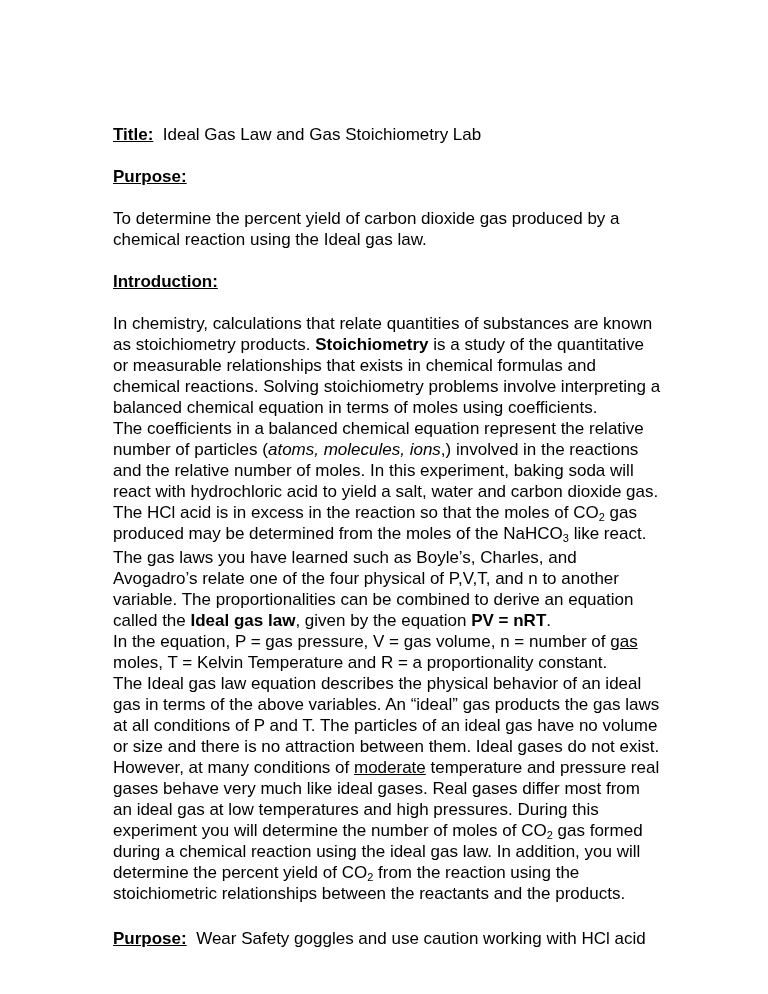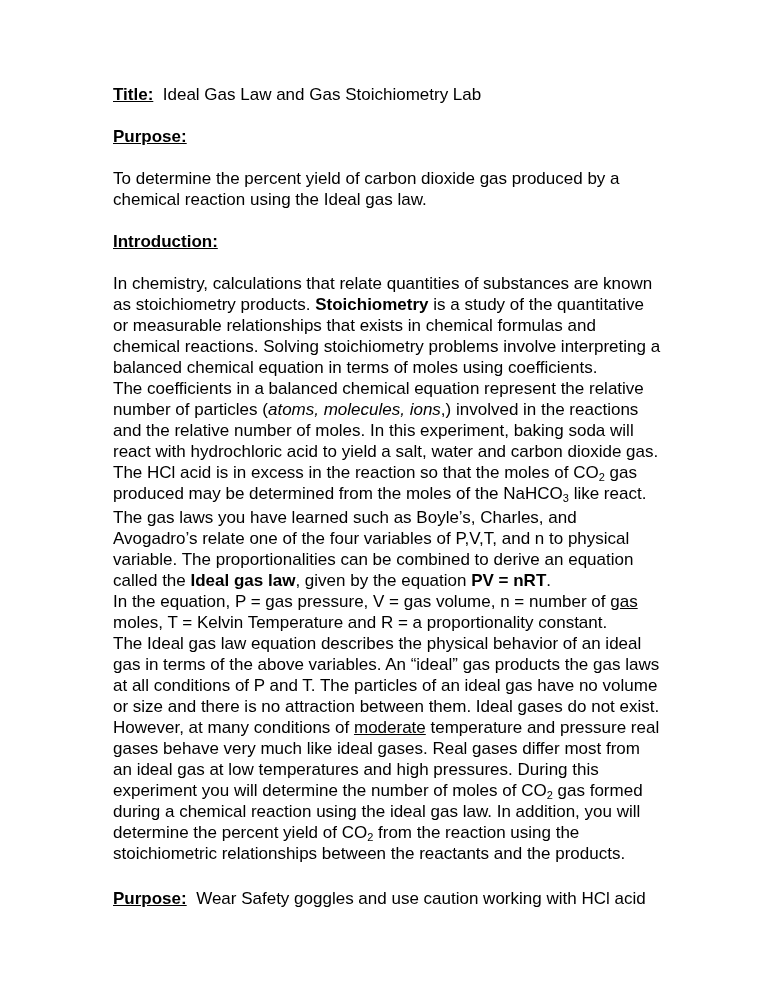--- a/index.html
+++ b/index.html
@@ -21,20 +21,21 @@
       top: 0;
       width: 600px;
     }
     .line {
       position: absolute;
       left: 0;
       white-space: nowrap;
       font-size: 17px;
       line-height: 21px;
       height: 21px;
+      margin-top: 40px;
     }
     .heading {
       font-weight: bold;
       text-decoration: underline;
     }
     b { font-weight: bold; }
     i { font-style: italic; }
     u { text-decoration: underline; }
     sub {
       font-size: 11px;
@@ -67,21 +68,21 @@
   <div class="line" style="top:336px">chemical reactions.  Solving stoichiometry problems involve interpreting a</div>
   <div class="line" style="top:357px">balanced chemical equation in terms of moles using coefficients.</div>
   <div class="line" style="top:378px">The coefficients in a balanced chemical equation represent the relative</div>
   <div class="line" style="top:399px"><span>number of particles (</span><i>atoms, molecules, ions</i><span>,) involved in the reactions</span></div>
   <div class="line" style="top:420px">and the relative number of moles. In this experiment, baking soda will</div>
   <div class="line" style="top:441px">react with hydrochloric acid to yield a salt, water and carbon dioxide gas.</div>
   <div class="line" style="top:462px"><span>The HCl acid is in excess in the reaction so that the moles of CO</span><sub>2</sub><span> gas</span></div>
   <div class="line" style="top:483px"><span>produced may be determined from the moles of the NaHCO</span><sub>3</sub><span> like react.</span></div>
 
   <div class="line" style="top:507px">The gas laws you have learned such as Boyle’s, Charles, and</div>
-  <div class="line" style="top:528px">Avogadro’s relate one of the four variables of P,V,T, and n to physical</div>
+  <div class="line" style="top:528px">Avogadro’s relate one of the four physical of P,V,T, and n to another</div>
   <div class="line" style="top:549px">variable.  The proportionalities can be combined to derive an equation</div>
   <div class="line" style="top:570px"><span>called the </span><b>Ideal gas law</b><span>, given by the equation </span><b>PV = nRT</b><span>.</span></div>
   <div class="line" style="top:591px"><span>In the equation, P = gas pressure, V = gas volume, n = number of </span><u>gas</u></div>
   <div class="line" style="top:612px">moles, T = Kelvin Temperature and R = a proportionality constant.</div>
   <div class="line" style="top:633px">The Ideal gas law equation describes the physical behavior of an ideal</div>
   <div class="line" style="top:654px">gas in terms of the above variables.  An “ideal” gas products the gas laws</div>
   <div class="line" style="top:675px">at all conditions of P and T. The particles of an ideal gas have no volume</div>
   <div class="line" style="top:696px">or size and there is no attraction between them.  Ideal gases do not exist.</div>
   <div class="line" style="top:717px"><span>However, at many conditions of </span><u>moderate</u><span> temperature and pressure real</span></div>
   <div class="line" style="top:738px">gases behave very much like ideal gases.  Real gases differ most from</div>

